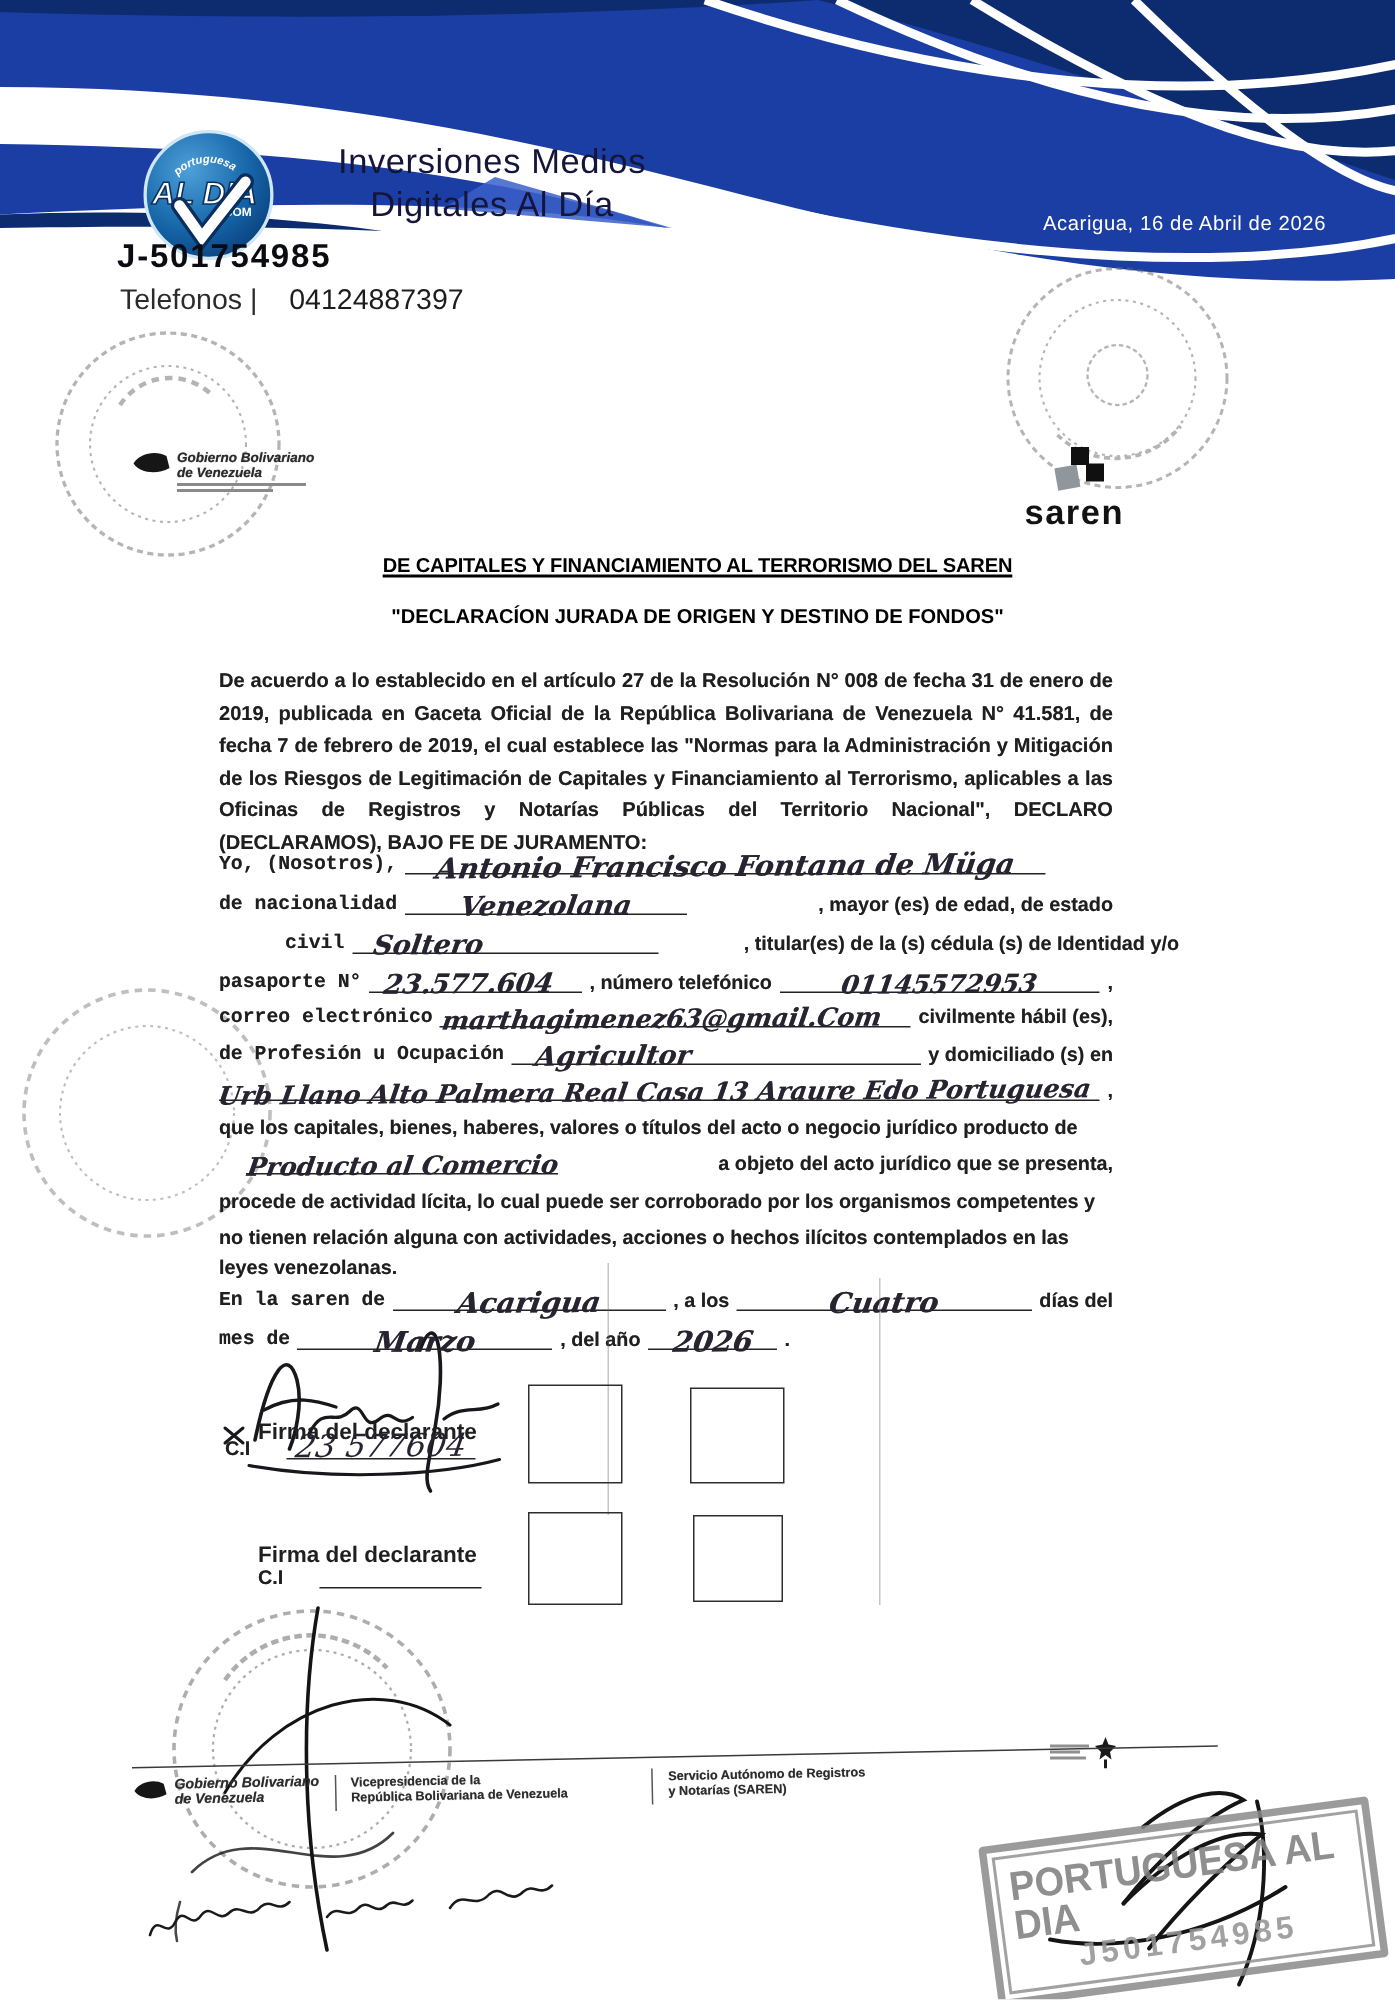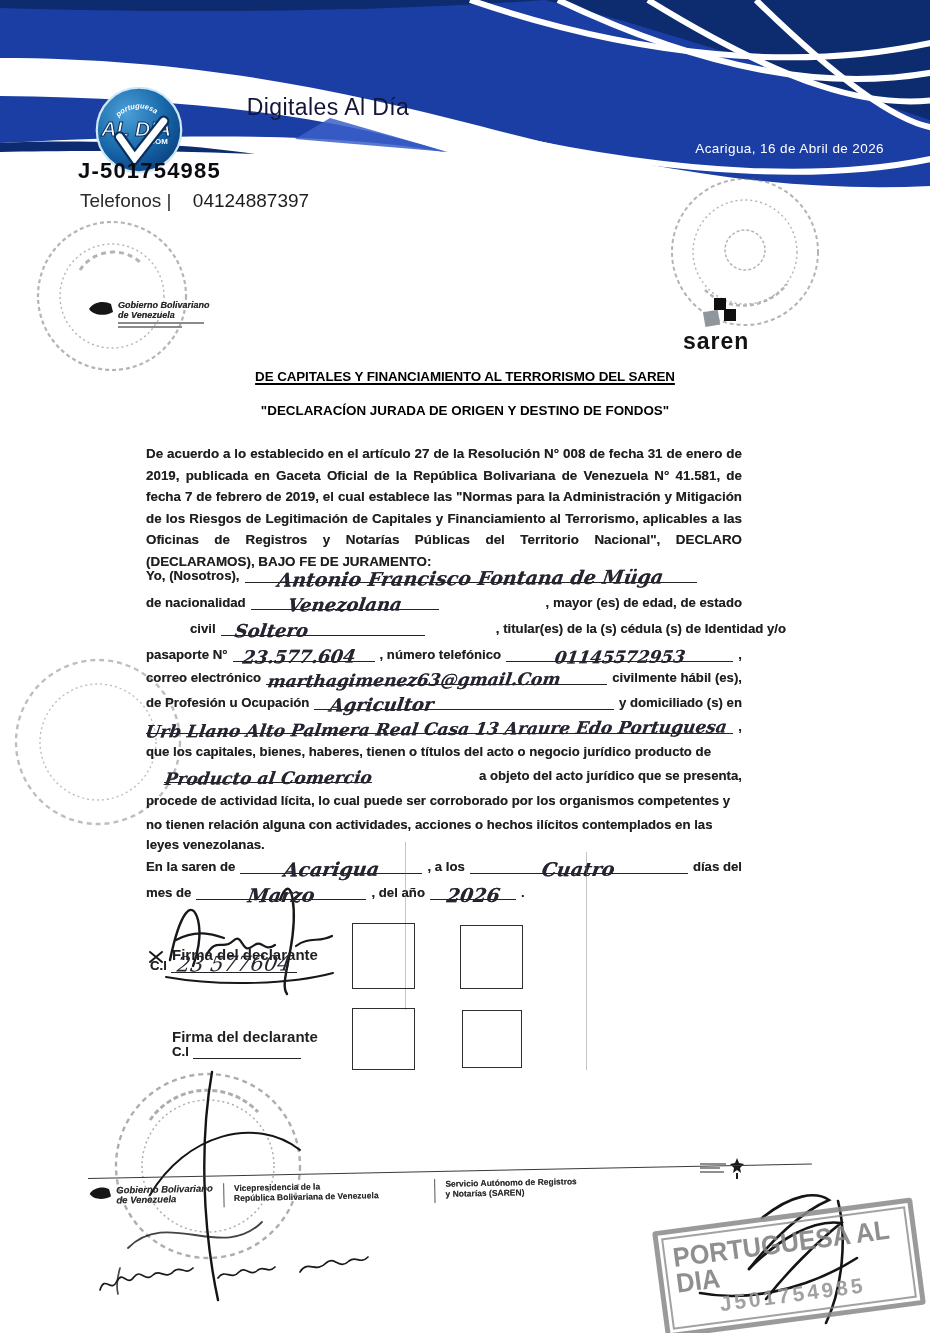--- a/index.html
+++ b/index.html
@@ -20,32 +20,32 @@
   .print{font-weight:700;font-size:13.2px;color:#1f1f1f;text-shadow:0 0 .3px rgba(20,20,20,.55);}
   .title-block{position:absolute;left:160px;top:368px;width:610px;text-align:center;}
   .title-line{font-size:13.4px;font-weight:700;letter-spacing:-.1px;line-height:18px;
     text-decoration:underline;text-decoration-thickness:1.5px;text-underline-offset:2px;}
   .subtitle{margin-top:17px;font-size:13.4px;font-weight:700;text-decoration:none;}
   .intro{position:absolute;left:146px;top:443px;width:596px;font-size:13.4px;line-height:21.5px;
     text-align:justify;}
 
   .row{position:absolute;left:146px;width:596px;display:flex;align-items:flex-end;
     white-space:nowrap;}
-  .row .lbl{flex:0 0 auto;}
+  .row .lbl{flex:0 0 auto;font-family:Liberation Mono, monospace;}
   .blank{border-bottom:1.6px solid #232323;display:flex;justify-content:center;
     align-items:flex-end;height:14px;margin:0 5px;}
   .blank.fill{flex:1 1 auto;}
   .hw{font-family:"DejaVu Serif",serif;font-style:italic;color:#272331;
     transform:skewX(-9deg) rotate(-.5deg);display:inline-block;white-space:nowrap;
     font-size:17px;line-height:8px;position:relative;top:0px;}
   .tail{margin-left:auto;}
 
   .sigbox{position:absolute;border:1.8px solid #2e2e2e;}
   .firma{position:absolute;font-size:15px;font-weight:700;color:#1f1f1f;}
-  .ci-row{position:absolute;display:flex;align-items:flex-end;}
+  .ci-row{position:absolute;display:flex;align-items:flex-end;gap:20px;}
   .ci-blank{border-bottom:1.7px solid #232323;height:12px;display:flex;justify-content:center;}
 
   .crease{position:absolute;width:1px;background:rgba(110,110,110,.4);}
 
   
   .saren-text{position:absolute;left:683px;top:328px;font-size:23px;font-weight:700;
     color:#121212;letter-spacing:1px;text-align:center;}
 
   
   .gob{position:absolute;display:flex;align-items:flex-start;gap:4px;color:#2a2a2a;}
@@ -112,20 +112,21 @@
     <text font-size="8.5" fill="#ffffff" font-style="italic" font-weight="700" font-family="Liberation Sans, sans-serif">
       <textPath href="#arcTop" startOffset="8">portuguesa</textPath>
     </text>
     <text x="47" y="57" text-anchor="middle" font-size="24" font-weight="800" font-style="italic" fill="#ffffff" stroke="#0a2f5e" stroke-width="1.2" font-family="Liberation Sans, sans-serif">AL DIA</text>
     <text x="71" y="66" text-anchor="middle" font-size="9" font-weight="800" fill="#ffffff" font-family="Liberation Sans, sans-serif">.COM</text>
     <path d="M28,58 L45,82 L78,40" stroke="#0a2f5e" stroke-width="13" fill="none" stroke-linecap="round"></path>
     <path d="M28,58 L45,82 L78,40" stroke="#ffffff" stroke-width="8" fill="none" stroke-linecap="round"></path>
   </svg>
 
   <div class="company-name">
+    <div>Inversiones Medios</div>
     <div>Digitales Al Día</div>
   </div>
 
   <div class="date-line">Acarigua, 16 de Abril de 2026</div>
   <div class="rif">J-501754985</div>
   <div class="phones">
     <span>Telefonos |</span>
     <span class="num">04124887397</span>
   </div>
 
@@ -267,21 +268,21 @@
   </div>
 
   <div class="row print" style="top:712px;height:22px;">
     <span class="blank fill" style="margin-left:0;justify-content:flex-start;">
       <span class="hw">Urb Llano Alto Palmera Real Casa 13 Araure Edo Portuguesa</span>
     </span>
     <span>,</span>
   </div>
 
   <div class="row print" style="top:737px;height:22px;">
-    <span>que los capitales, bienes, haberes, tienen o títulos del acto o negocio jurídico producto de</span>
+    <span>que los capitales, bienes, haberes, valores o títulos del acto o negocio jurídico producto de</span>
   </div>
 
   <div class="row print" style="top:761px;height:22px;">
     <span class="blank" style="width:208px;margin-left:18px;">
       <span class="hw">Producto al Comercio</span>
     </span>
     <span class="tail">a objeto del acto jurídico que se presenta,</span>
   </div>
 
   <div class="row print" style="top:786px;height:22px;">

